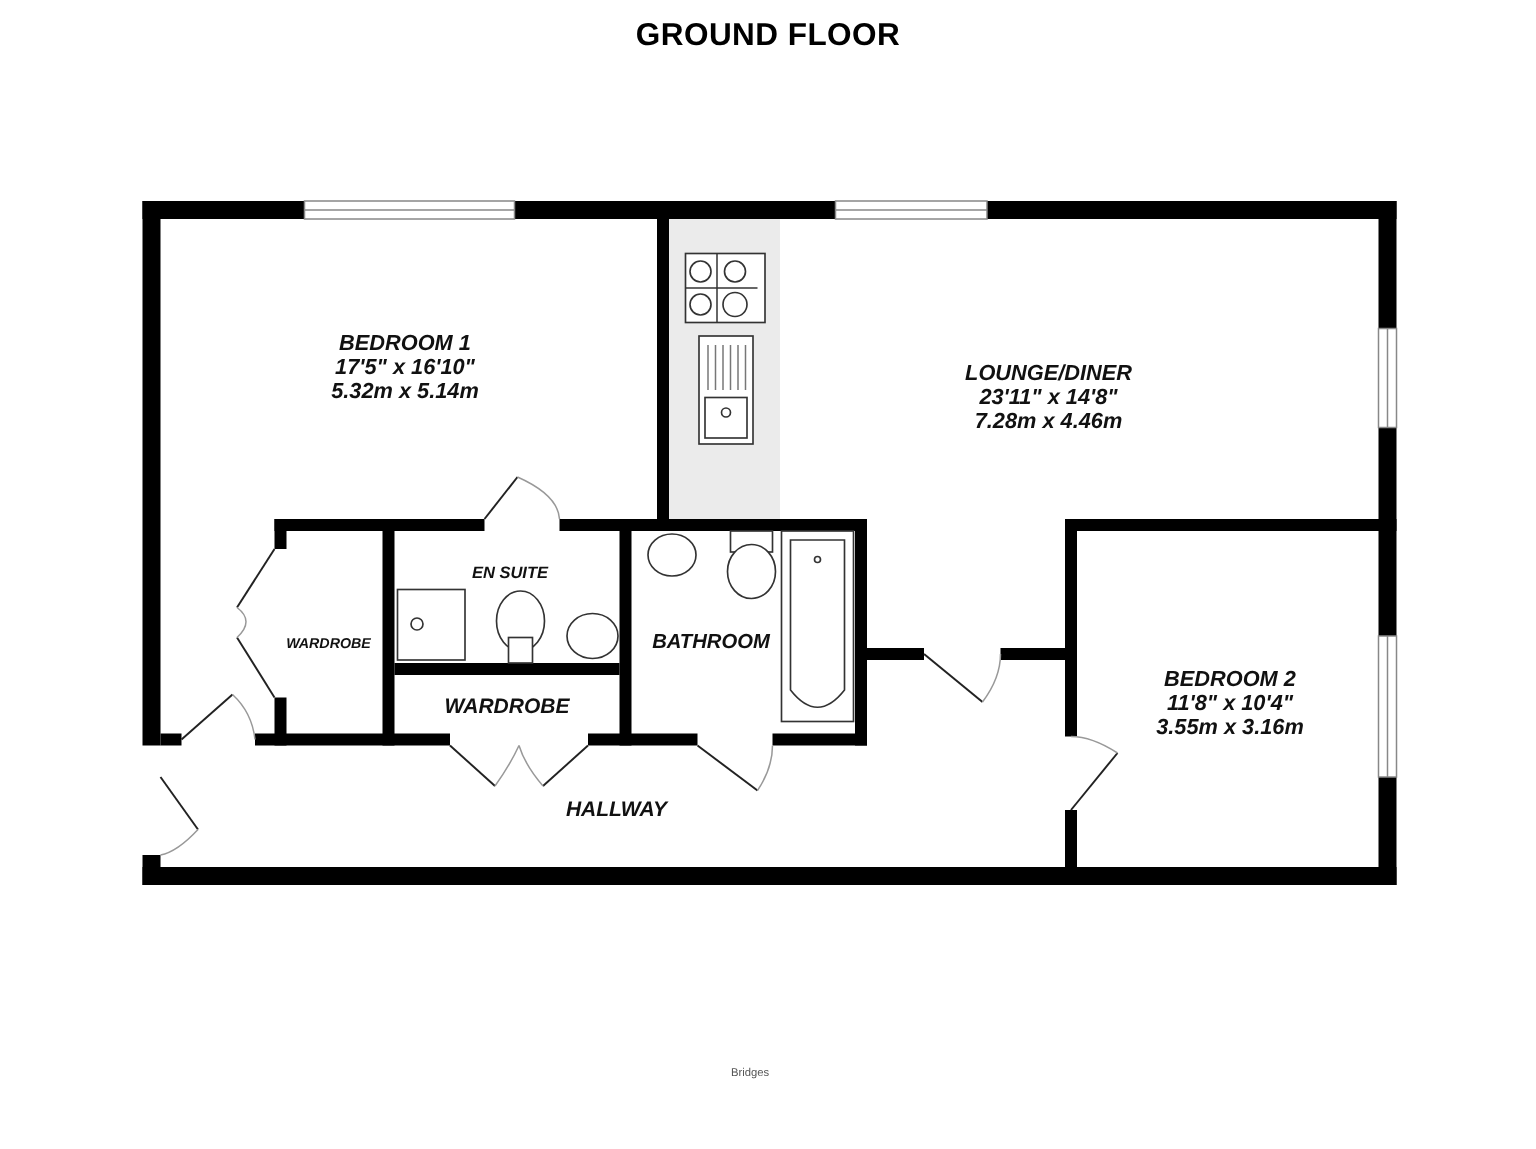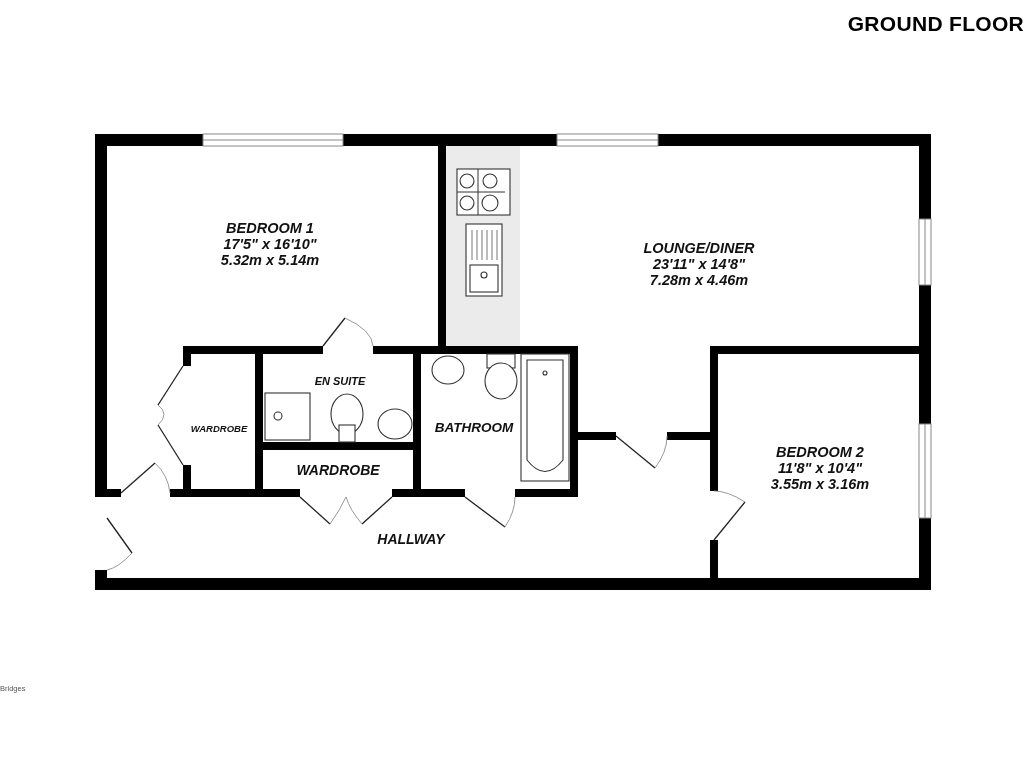--- a/index.html
+++ b/index.html
@@ -1,27 +1,27 @@
 <!DOCTYPE html>
 <html><head>
 <meta charset="utf-8">
 <style>
   html, body { margin: 0; padding: 0; background: #ffffff; }
   body { width: 1024px; height: 766px; position: relative; overflow: hidden; font-family: "Liberation Sans", sans-serif; }
-  #title { position: absolute; left: 0; top: 12px; width: 1024px; text-align: right; font-weight: bold; font-size: 21px; color: #000; letter-spacing: 0.3px; }
+  #title { position: absolute; left: 0; top: 12px; width: 1024px; text-align: center; font-weight: bold; font-size: 21px; color: #000; letter-spacing: 0.3px; }
   #plan { position: absolute; left: 0; top: 0; }
   .lbl { font-family: "Liberation Sans", sans-serif; font-style: italic; font-weight: bold; fill: #111; text-anchor: middle; }
   .lbl-big { font-size: 14.5px; }
   .lbl-small { font-size: 11px; }
   .wall { fill: #000; }
   .win { fill: #fff; stroke: #888; stroke-width: 1; }
   .fix { fill: #fff; stroke: #333; stroke-width: 1.1; }
   .door { stroke: #222; stroke-width: 1.3; fill: none; }
   .arc { stroke: #999; stroke-width: 1; fill: none; }
-  #footer { position: absolute; left: 0; top: 684px; width: 1000px; font-size: 7.5px; color: #555; line-height: 10px; }
+  #footer { position: absolute; left: 0; top: 710px; width: 1000px; text-align: center; font-size: 7.5px; color: #555; line-height: 10px; }
 </style>
 </head>
 <body>
 
 <div id="title">GROUND FLOOR</div>
 
 <svg id="plan" width="1024" height="766" viewBox="0 0 1024 766">
 
   <rect x="446" y="146" width="74" height="200" fill="#ebebeb"></rect>
 

